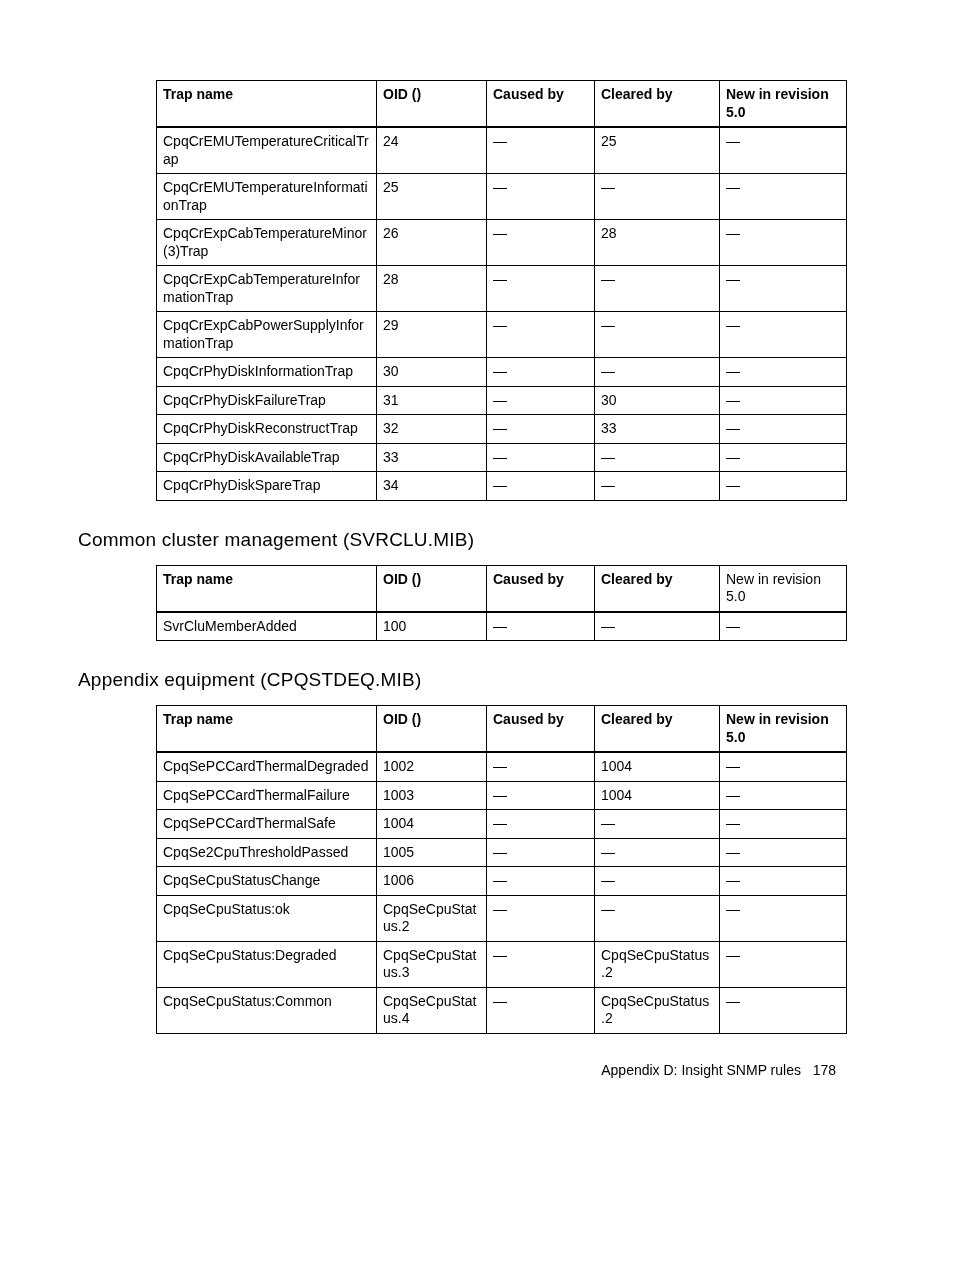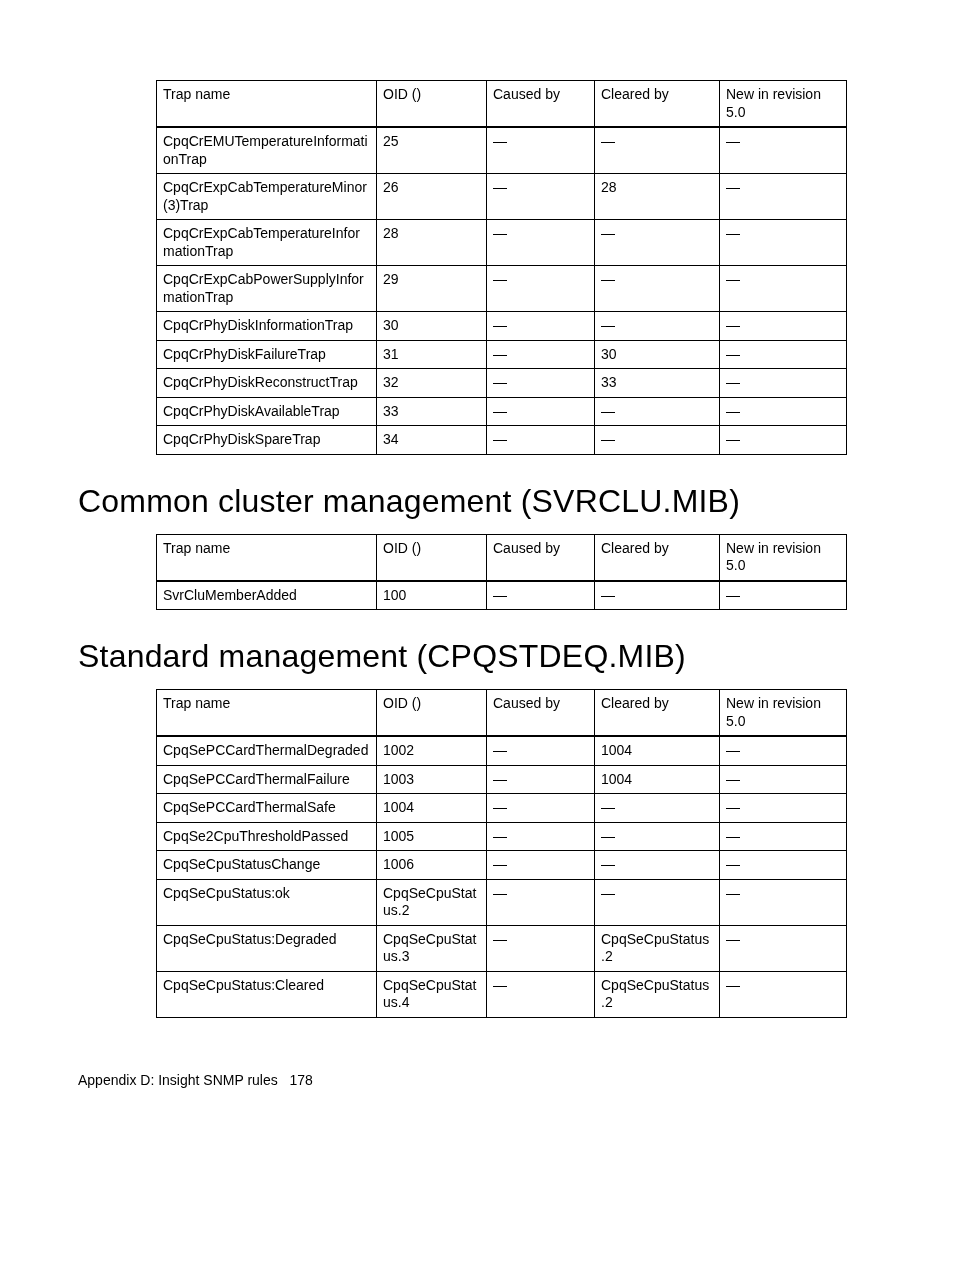--- a/index.html
+++ b/index.html
@@ -7,21 +7,21 @@
     background: #fff;
     color: #000;
     margin: 0;
     padding: 80px 78px 40px 78px;
     width: 954px;
     box-sizing: border-box;
   }
   h2 {
     font-family: Arial, Helvetica, sans-serif;
     font-weight: 400;
-    font-size: 32px;
+    font-size: 19px;
     margin: 28px 0 14px 0;
     letter-spacing: 0.2px;
   }
   table {
     border-collapse: collapse;
     width: 690px;
     margin-left: 78px;
     margin-bottom: 6px;
     table-layout: fixed;
   }
@@ -33,28 +33,28 @@
   th, td {
     border: 1px solid #000;
     padding: 5px 6px 5px 6px;
     text-align: left;
     vertical-align: top;
     font-size: 14px;
     line-height: 1.25;
     word-wrap: break-word;
   }
   th {
-    font-weight: 400;
+    font-weight: 700;
     border-bottom-width: 2px;
   }
   th.plain { font-weight: 400; }
   .footer {
     font-size: 14px;
-    text-align: left;
-    margin-top: 54px;
+    text-align: right;
+    margin-top: 28px;
     margin-right: 40px;
   }
 </style>
 </head>
 <body>
 
 <div id="content">
     <table>
       <colgroup>
         <col class="c1">
@@ -67,20 +67,27 @@
         <tr>
           <th>Trap name</th>
           <th>OID ()</th>
           <th>Caused by</th>
           <th>Cleared by</th>
           <th>New in revision 5.0</th>
         </tr>
       </thead>
       <tbody>
         <tr>
+          <td>CpqCrEMUTemperatureCriticalTrap</td>
+          <td>24</td>
+          <td>—</td>
+          <td>25</td>
+          <td>—</td>
+        </tr>
+        <tr>
           <td>CpqCrEMUTemperatureInformationTrap</td>
           <td>25</td>
           <td>—</td>
           <td>—</td>
           <td>—</td>
         </tr>
         <tr>
           <td>CpqCrExpCabTemperatureMinor(3)Trap</td>
           <td>26</td>
           <td>—</td>
@@ -159,21 +166,21 @@
       <tbody>
         <tr>
           <td>SvrCluMemberAdded</td>
           <td>100</td>
           <td>—</td>
           <td>—</td>
           <td>—</td>
         </tr>
       </tbody>
     </table>
-    <h2>Standard management (CPQSTDEQ.MIB)</h2>
+    <h2>Appendix equipment (CPQSTDEQ.MIB)</h2>
     <table>
       <colgroup>
         <col class="c1">
         <col class="c2">
         <col class="c3">
         <col class="c4">
         <col class="c5">
       </colgroup>
       <thead>
         <tr>
@@ -228,21 +235,21 @@
           <td>—</td>
         </tr>
         <tr>
           <td>CpqSeCpuStatus:Degraded</td>
           <td>CpqSeCpuStatus.3</td>
           <td>—</td>
           <td>CpqSeCpuStatus.2</td>
           <td>—</td>
         </tr>
         <tr>
-          <td>CpqSeCpuStatus:Cleared</td>
+          <td>CpqSeCpuStatus:Common</td>
           <td>CpqSeCpuStatus.4</td>
           <td>—</td>
           <td>CpqSeCpuStatus.2</td>
           <td>—</td>
         </tr>
       </tbody>
     </table>
   </div>
 
 <div class="footer">

